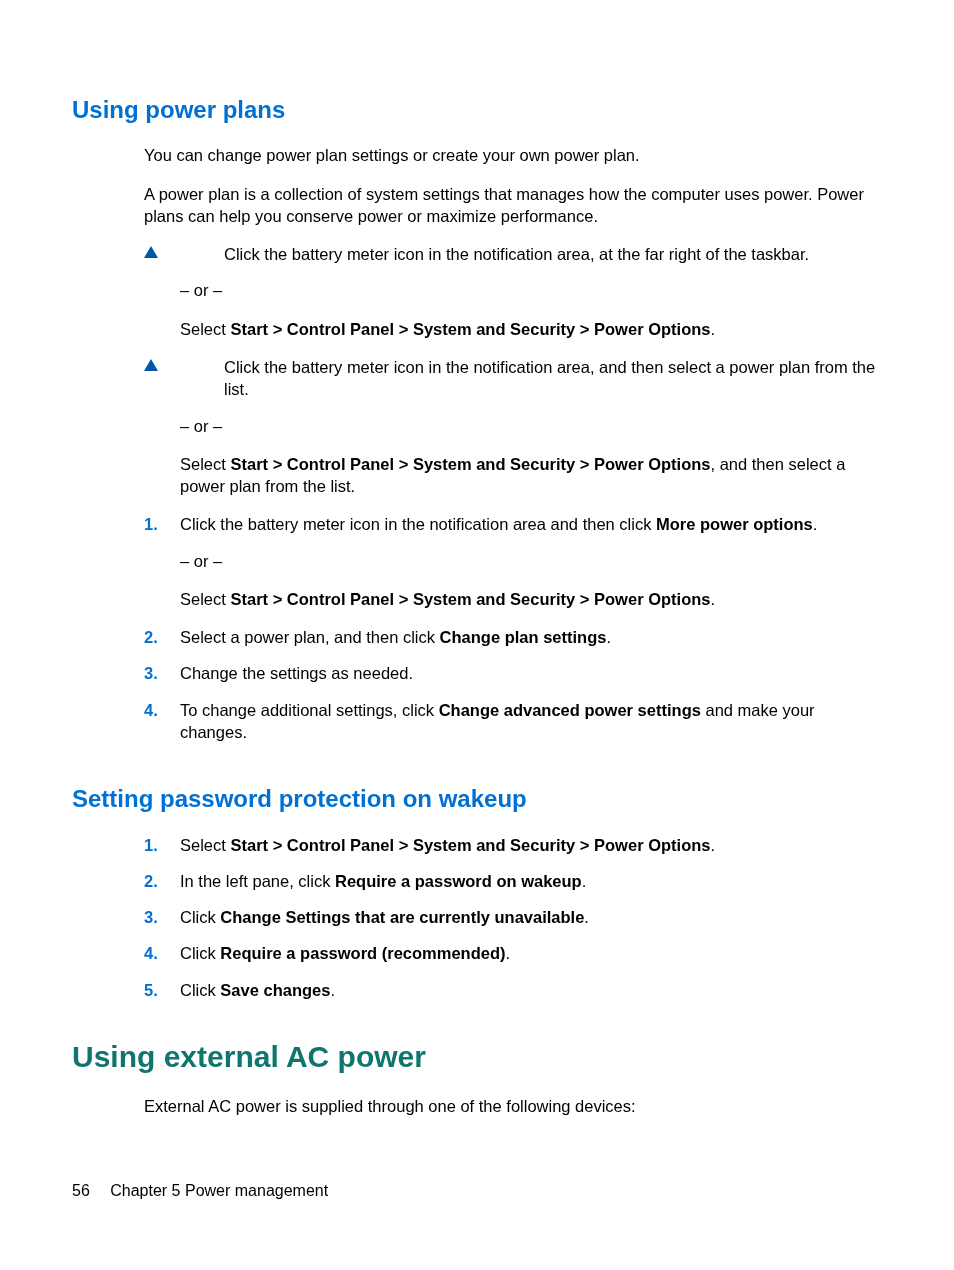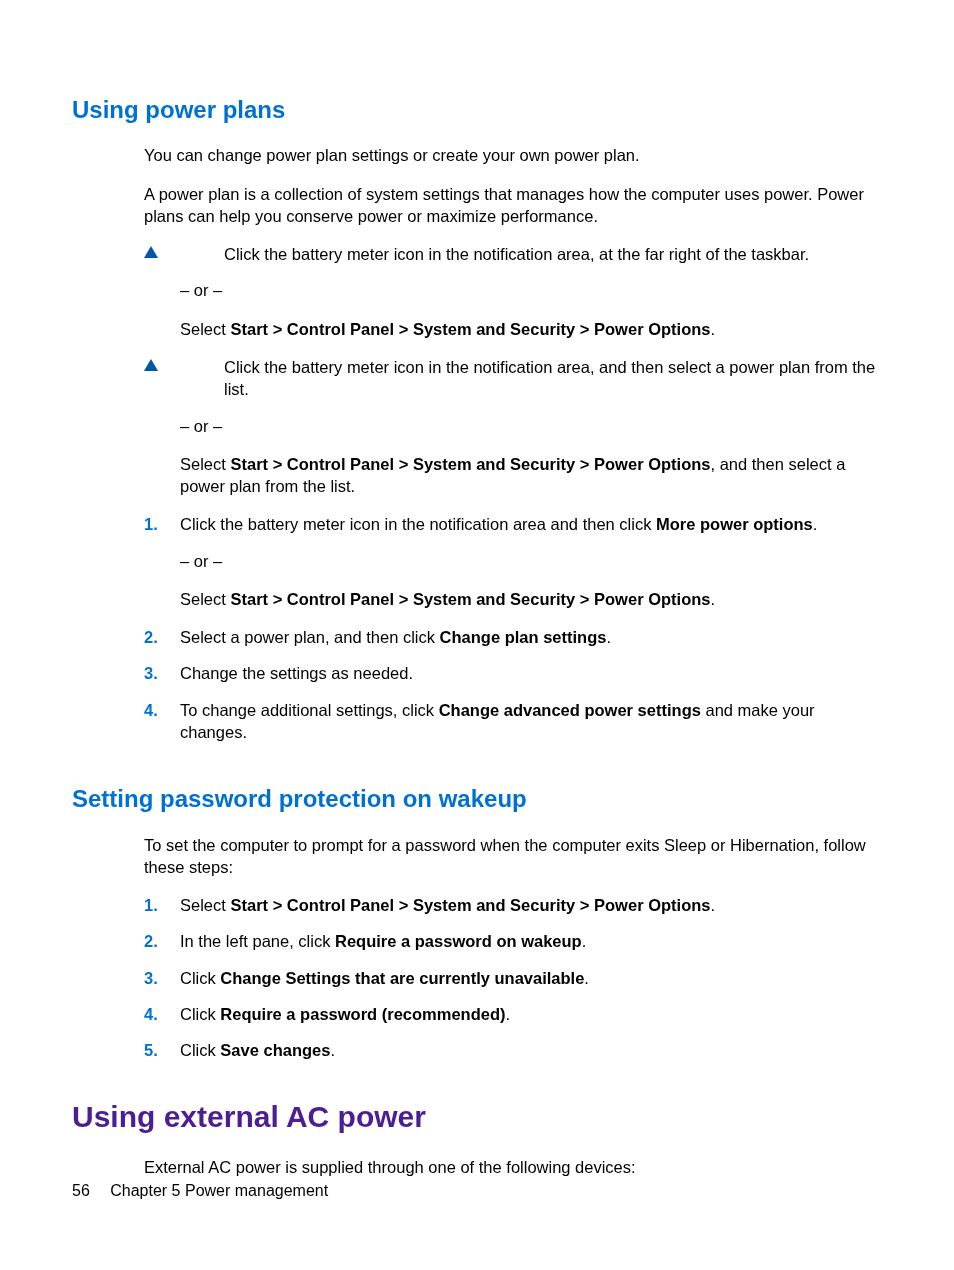--- a/index.html
+++ b/index.html
@@ -26,21 +26,21 @@
     font-weight: bold;
     margin: 0 0 18px 0;
   }
   .h3 {
     color: #0071d4;
     font-size: 18px;
     font-weight: bold;
     margin: 26px 0 12px 0;
   }
   .h1 {
-    color: #4c1d95;
+    color: #0f766e;
     font-size: 30px;
     font-weight: bold;
     margin: 36px 0 18px 0;
   }
   .body-indent {
     margin-left: 72px;
   }
   p.body {
     margin: 0 0 16px 0;
   }
@@ -161,21 +161,20 @@
       <div class="ol-num">4.</div>
       <div class="ol-content">
         <span>To change additional settings, click </span><b>Change advanced power settings</b><span> and make your changes.</span>
       </div>
     </div>
   </div>
 
   <div class="h2" style="margin-top:40px">Setting password protection on wakeup</div>
 
   <div class="body-indent">
-    <p class="body">To set the computer to prompt for a password when the computer exits Sleep or Hibernation, follow these steps:</p>
 
     <div class="ol-item">
       <div class="ol-num">1.</div>
       <div class="ol-content">
         <span>Select </span><b>Start &gt; Control Panel &gt; System and Security &gt; Power Options</b><span>.</span>
       </div>
     </div>
     <div class="ol-item">
       <div class="ol-num">2.</div>
       <div class="ol-content">

